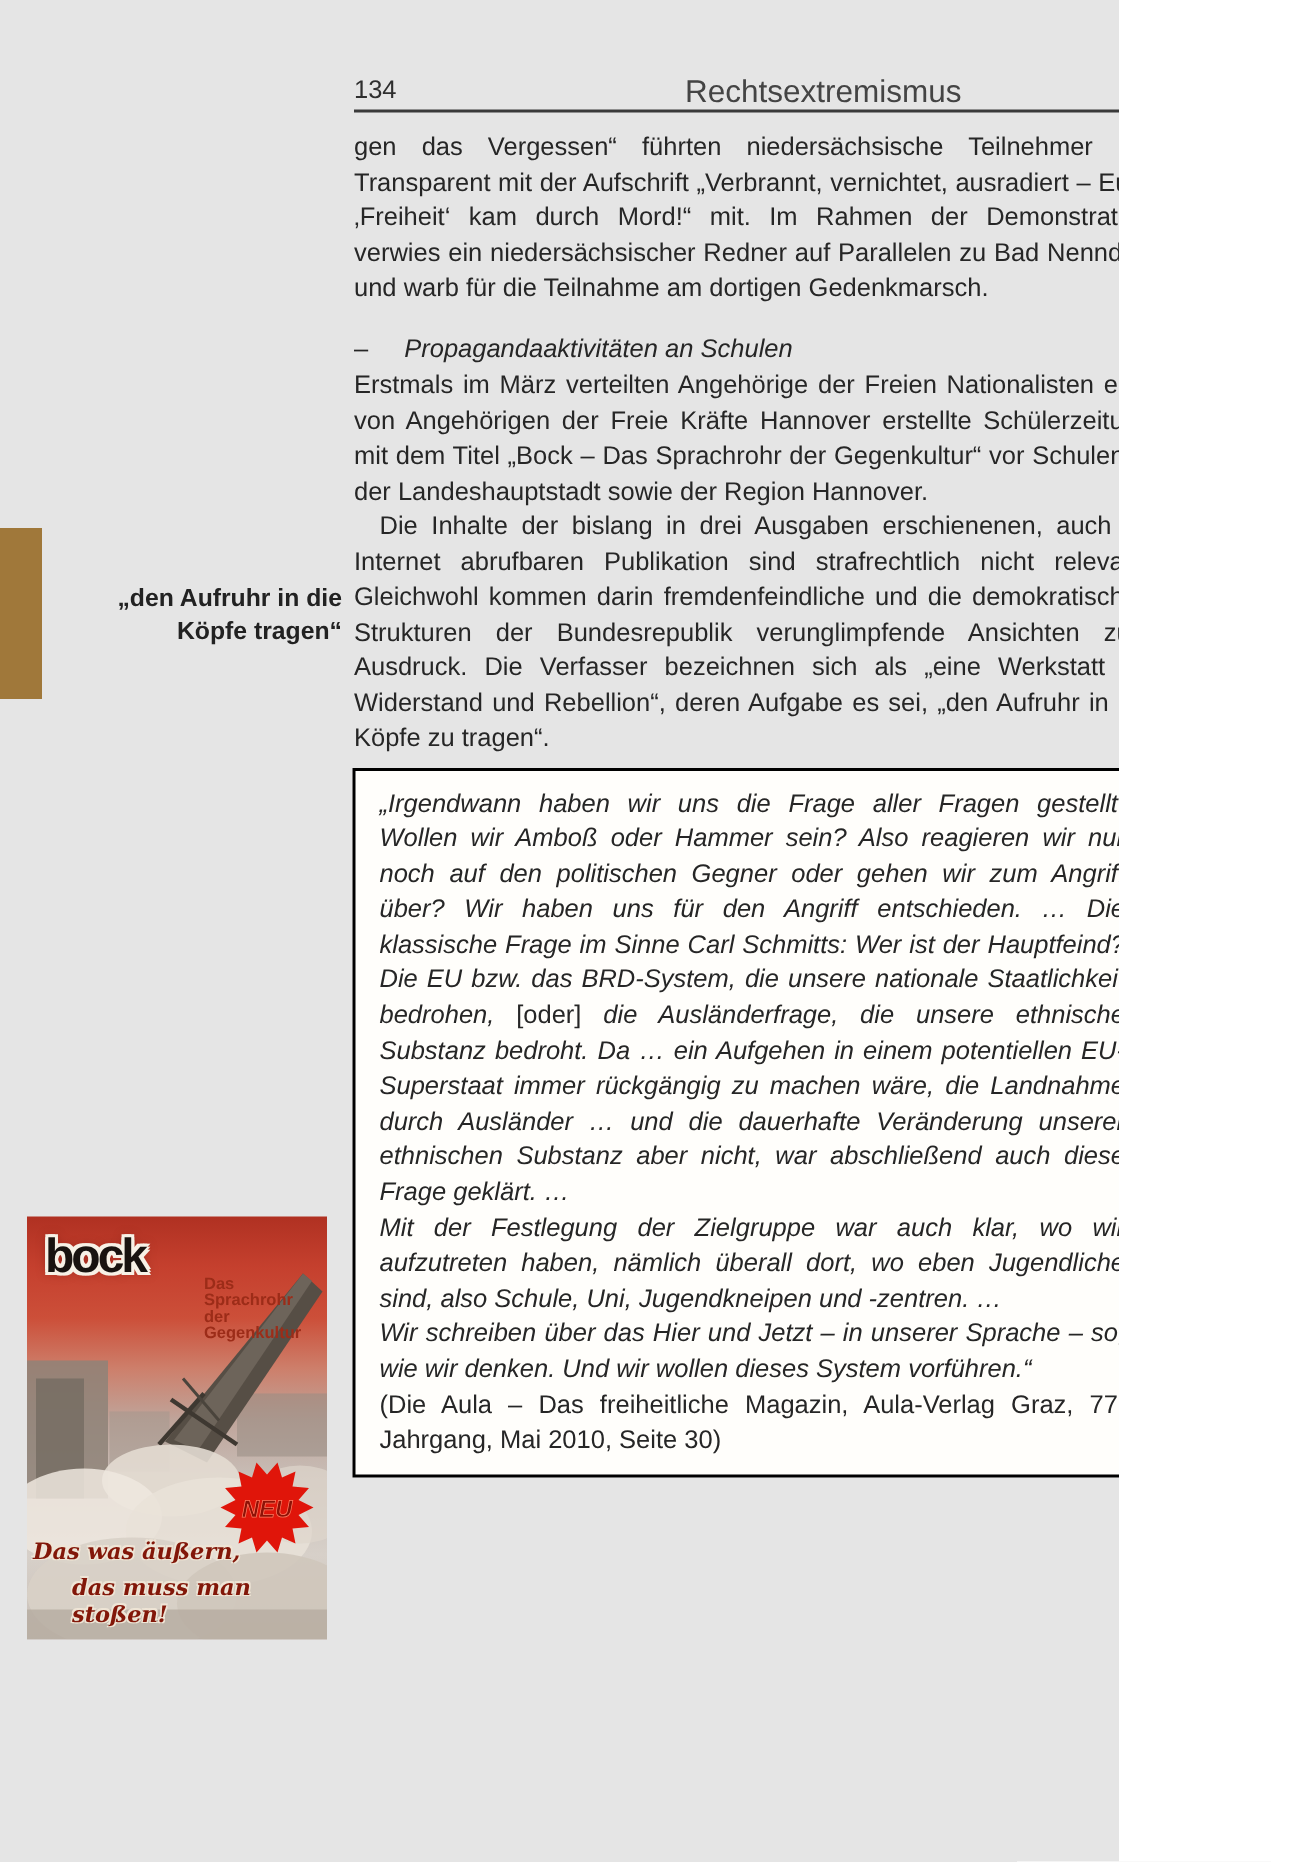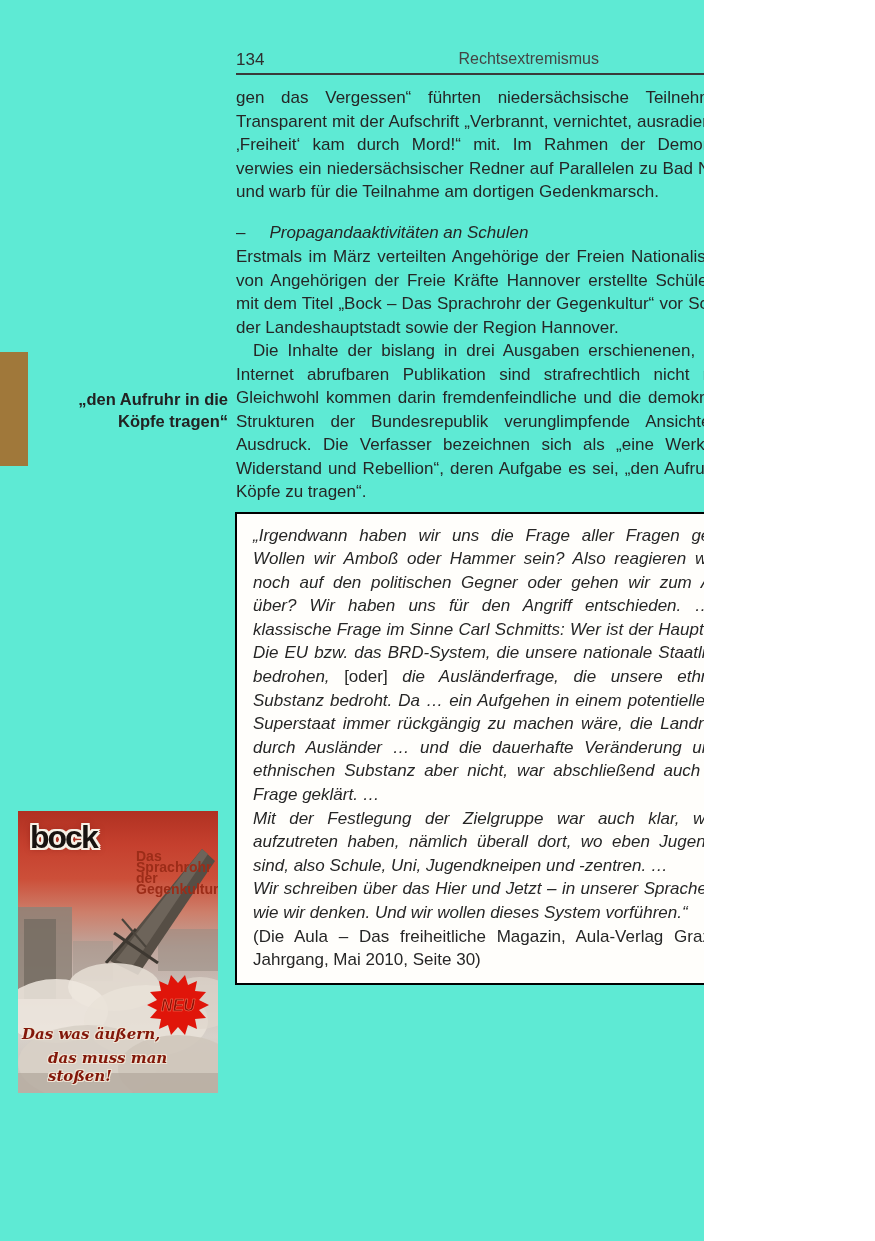--- a/index.html
+++ b/index.html
@@ -1,22 +1,22 @@
 <!DOCTYPE html>
 <html lang="de"><head>
 <meta charset="utf-8">
 <style>
   html,body{margin:0;padding:0;background:#ffffff;}
   .page{
-    position:relative;width:704px;height:1241px;background:#5eead4;
-    font-family:"Liberation Sans",sans-serif;color:#2a2a2a;overflow:hidden;
+    position:relative;width:704px;height:1241px;background:#e5e5e5;
+    font-family:"Liberation Sans",sans-serif;color:#2a2a2a;overflow:hidden;padding-left:42px;
   }
   
   .pagenum{position:absolute;left:236px;top:50px;font-size:17px;color:#2f2f2f;}
-  .runhead{position:absolute;right:105px;top:50px;font-size:16px;color:#444;}
+  .runhead{position:absolute;right:105px;top:50px;font-size:21px;color:#444;}
   .headrule{position:absolute;left:236px;top:73px;width:534px;height:2px;background:#3a3a3a;}
   
   .column{position:absolute;left:236px;top:86px;width:532px;}
   .column p{
     margin:0;font-size:17px;line-height:23.5px;text-align:justify;
     hyphens:auto;-webkit-hyphens:auto;color:#262626;
   }
   p.indent{text-indent:17px;}
   .sect-head{
     display:flex;gap:24px;margin:17px 0 1px 0;font-size:17px;line-height:23.5px;color:#262626;
@@ -47,21 +47,21 @@
       #bfa49a 48%,#c8beb7 62%,#d7d0c9 80%,#c9c0b8 100%);
   }
   .cover svg.photo{position:absolute;left:0;top:0;}
   .cover-title{
     position:absolute;left:12px;top:8px;font-size:32px;font-weight:700;letter-spacing:-2px;
     color:#191310;
     text-shadow:-2px -2px 0 #f7f1e6,2px -2px 0 #f7f1e6,-2px 2px 0 #f7f1e6,2px 2px 0 #f7f1e6,
       0 -2px 0 #f7f1e6,0 2px 0 #f7f1e6,-2px 0 0 #f7f1e6,2px 0 0 #f7f1e6,0 0 7px rgba(90,0,0,.55);
   }
   .cover-subtitle{
-    position:absolute;left:118px;top:40px;font-size:14px;line-height:11px;
+    position:absolute;left:118px;top:40px;font-size:11px;line-height:11px;
     color:#9c2c18;font-weight:700;text-align:left;
   }
   .neu-badge{position:absolute;left:128px;top:162px;width:64px;height:64px;}
   .cover-slogan{
     font-family:"DejaVu Serif",serif;font-style:italic;font-weight:700;
     font-size:15px;color:#821709;position:absolute;
     text-shadow:1px 1px 0 #efe5d6,-1px -1px 0 #efe5d6,1px -1px 0 #efe5d6,-1px 1px 0 #efe5d6;
   }
   .slogan-1{left:4px;top:214px;}
   .slogan-2{left:30px;top:238px;}

